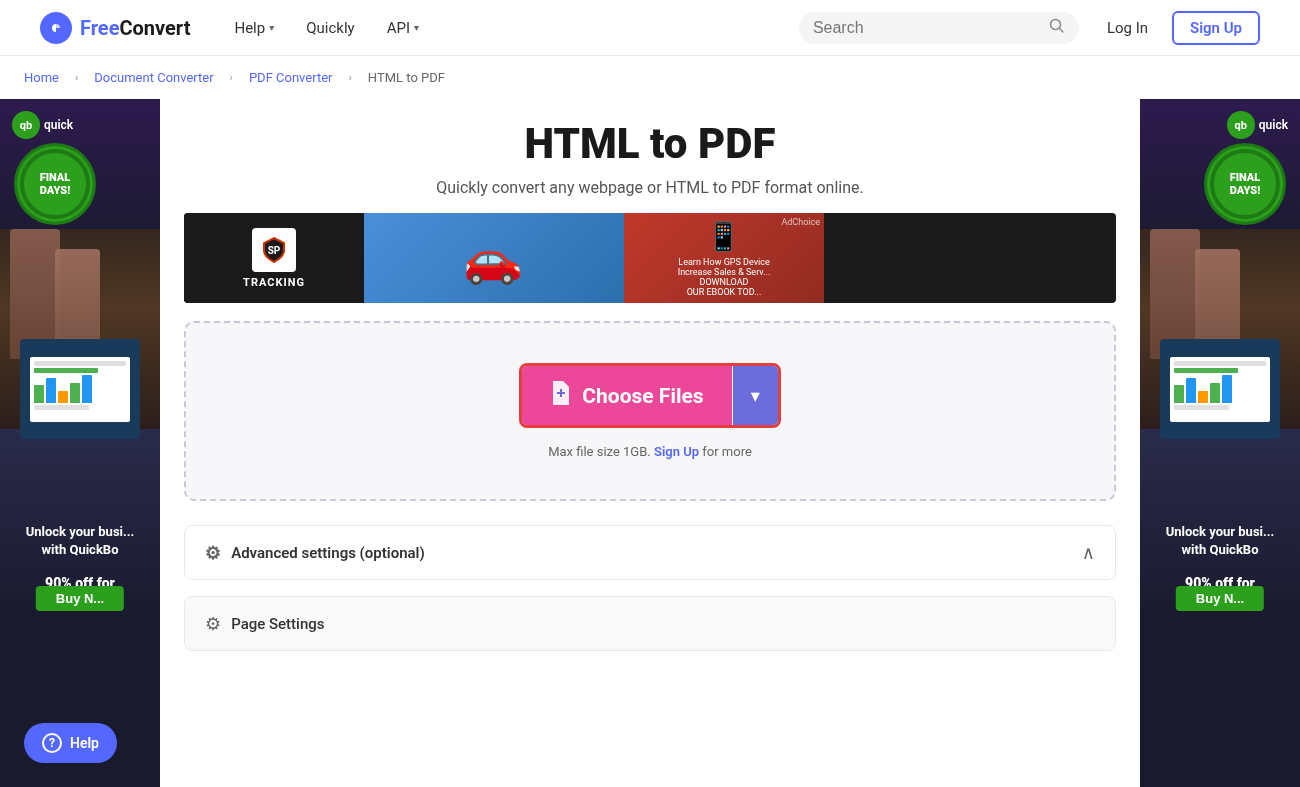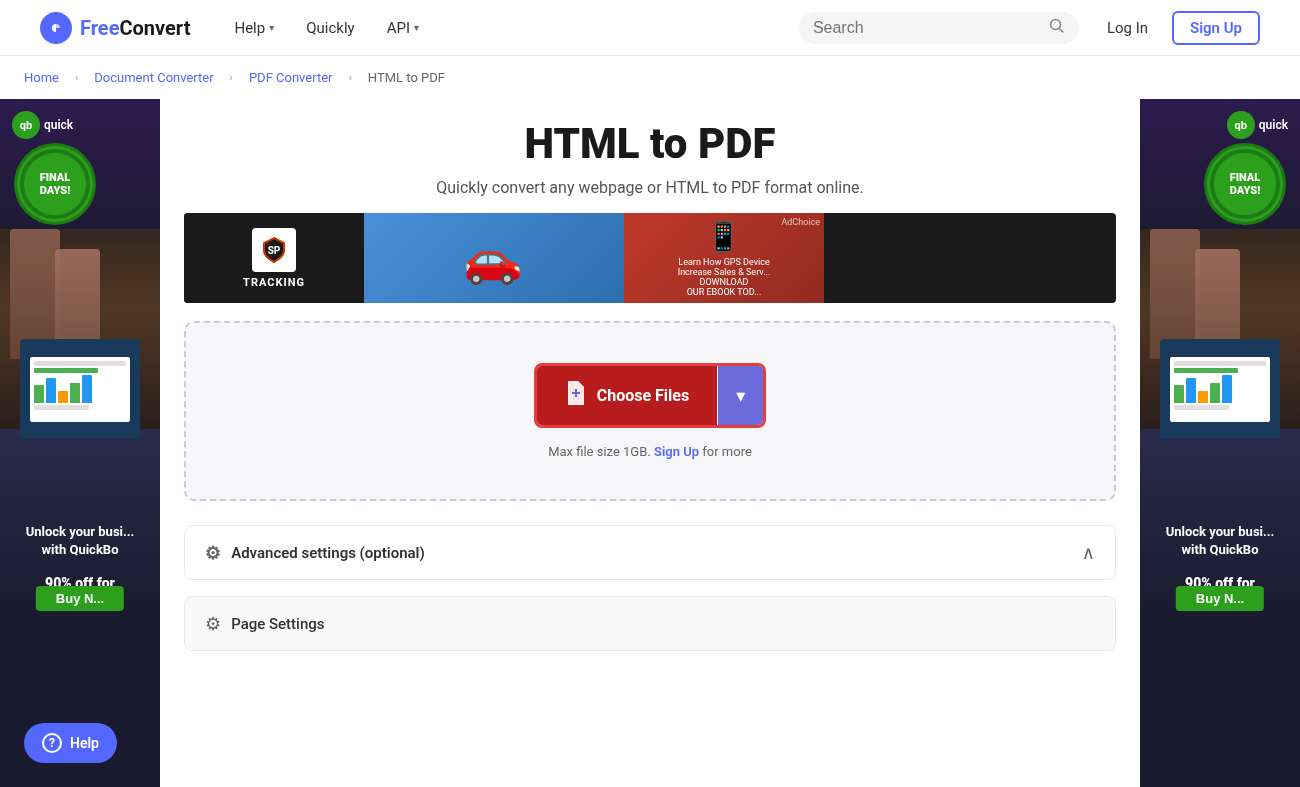--- a/index.html
+++ b/index.html
@@ -367,25 +367,25 @@
       display: flex;
       align-items: stretch;
       border-radius: 8px;
       overflow: hidden;
       border: 3px solid #e53e3e;
     }
     .choose-files-btn {
       display: flex;
       align-items: center;
       gap: 10px;
-      background: #b91c1c;
+      background: #ec4899;
       color: white;
       border: none;
       padding: 14px 28px;
-      font-size: 16px;
+      font-size: 21px;
       font-weight: 700;
       cursor: pointer;
       font-family: inherit;
     }
     .file-icon {
       font-size: 22px;
     }
     .choose-files-divider {
       width: 1px;
       background: rgba(255,255,255,0.3);

